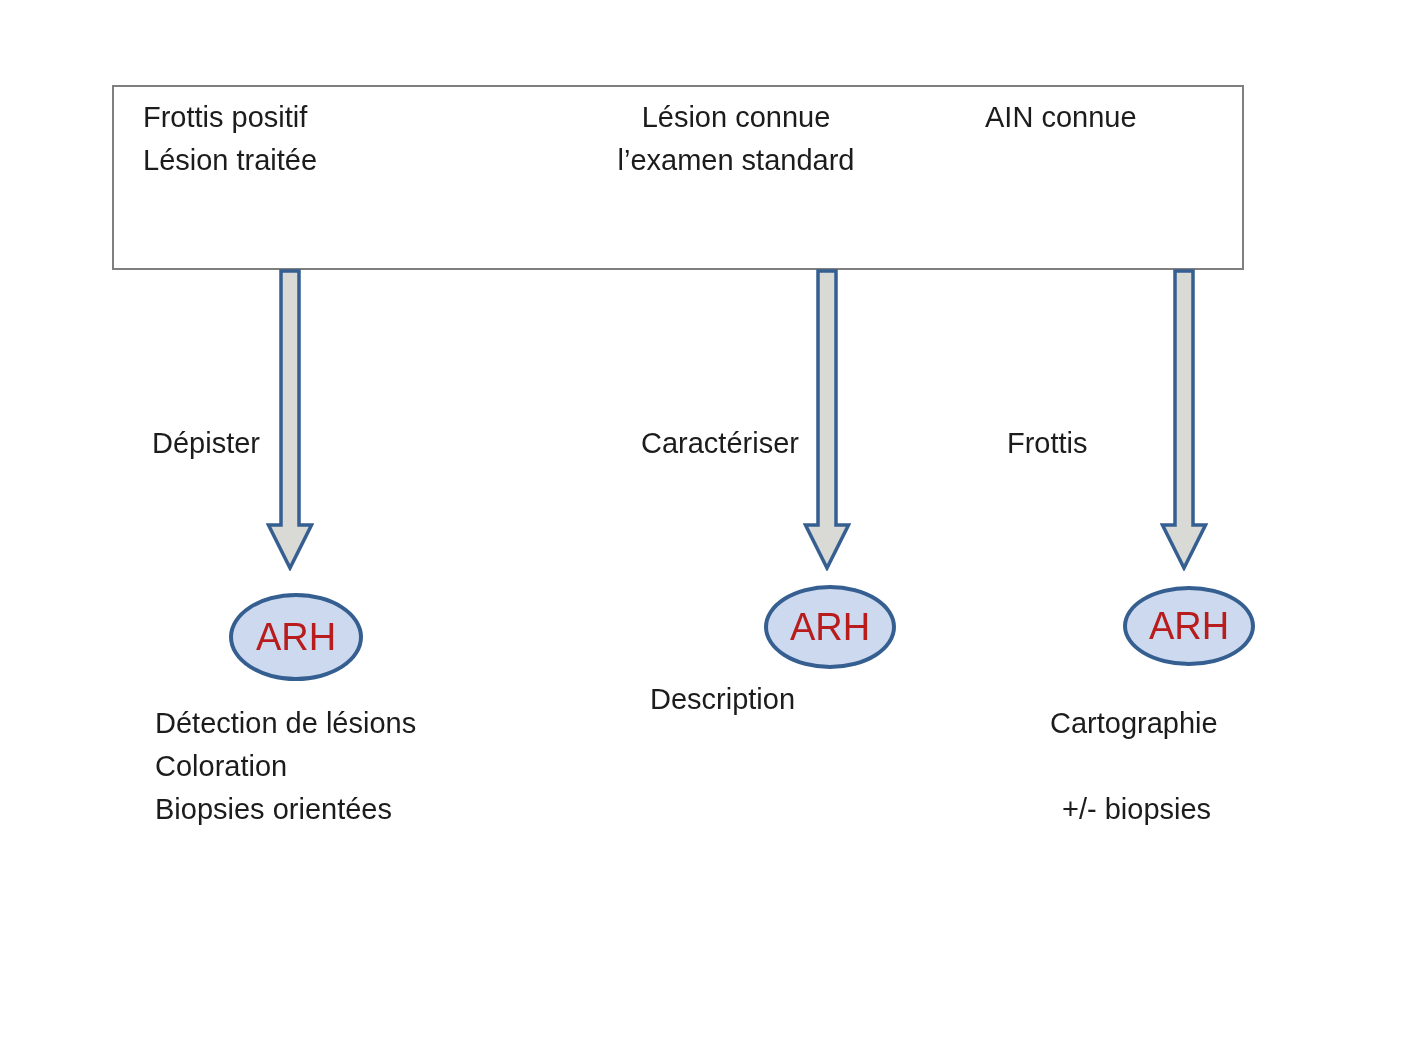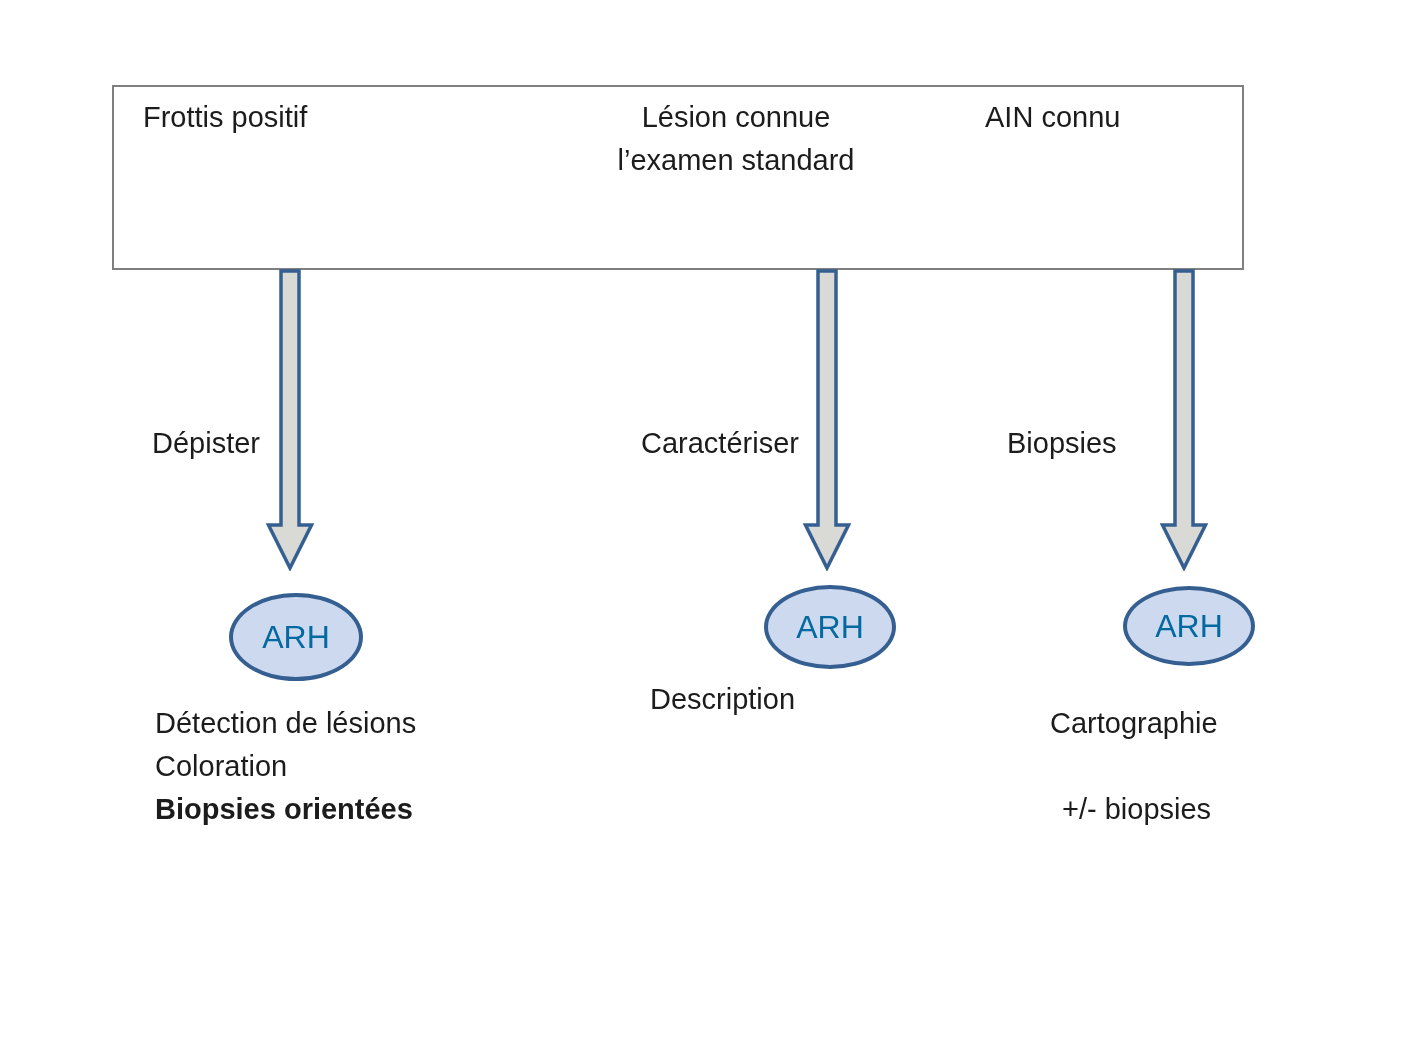--- a/index.html
+++ b/index.html
@@ -57,53 +57,54 @@
   .action-3 { left: 1007px; top: 422px; }
   
   .node {
     position: absolute;
     border: 4px solid var(--ellipse-border);
     border-radius: 50%;
     background: var(--ellipse-fill);
     display: flex;
     align-items: center;
     justify-content: center;
-    font-size: 32px;
-    color: #0369a1;
+    font-size: 38px;
+    color: #b91c1c;
   }
   .node-1 { left: 229px;  top: 593px; width: 134px; height: 88px; }
   .node-2 { left: 764px;  top: 585px; width: 132px; height: 84px; }
   .node-3 { left: 1123px; top: 586px; width: 132px; height: 80px; }
   
   .out-1-0 { left: 155px;  top: 702px; }
   .out-1-1 { left: 155px;  top: 745px; }
-  .out-1-2 { left: 155px;  top: 788px; font-weight: bold; }
+  .out-1-2 { left: 155px;  top: 788px; }
   .out-2-0 { left: 650px;  top: 678px; }
   .out-2-1 { left: 658px;  top: 788px; }
   .out-3-0 { left: 1050px; top: 702px; }
   .out-3-1 { left: 1062px; top: 788px; }
 </style>
 </head>
 <body>
 
 <div id="canvas">
 
   <div class="top-box"></div>
 
   <div class="txt ind-left">
     <div>Frottis positif</div>
+    <div>Lésion traitée</div>
   </div>
 
   <div class="txt ind-center">
     <div>Lésion connue</div>
     <div>l’examen standard</div>
   </div>
 
   <div class="txt ind-right">
-    <div>AIN connu</div>
+    <div>AIN connue</div>
   </div>
 
   <svg class="arrow arrow-1" viewBox="0 0 48 302" xmlns="http://www.w3.org/2000/svg">
     <path d="M15 2 H33 V256 H45.5 L24 299 L2.5 256 H15 Z"></path>
   </svg>
   <div class="txt action-1">Dépister</div>
   <div class="node node-1">
     <span>ARH</span>
   </div>
   <div class="txt out-1-0">Détection de lésions</div>
@@ -115,20 +116,20 @@
   </svg>
   <div class="txt action-2">Caractériser</div>
   <div class="node node-2">
     <span>ARH</span>
   </div>
   <div class="txt out-2-0">Description</div>
 
   <svg class="arrow arrow-3" viewBox="0 0 48 302" xmlns="http://www.w3.org/2000/svg">
     <path d="M15 2 H33 V256 H45.5 L24 299 L2.5 256 H15 Z"></path>
   </svg>
-  <div class="txt action-3">Biopsies</div>
+  <div class="txt action-3">Frottis</div>
   <div class="node node-3">
     <span>ARH</span>
   </div>
   <div class="txt out-3-0">Cartographie</div>
   <div class="txt out-3-1">+/- biopsies</div>
 
 </div>
 
 </body></html>

